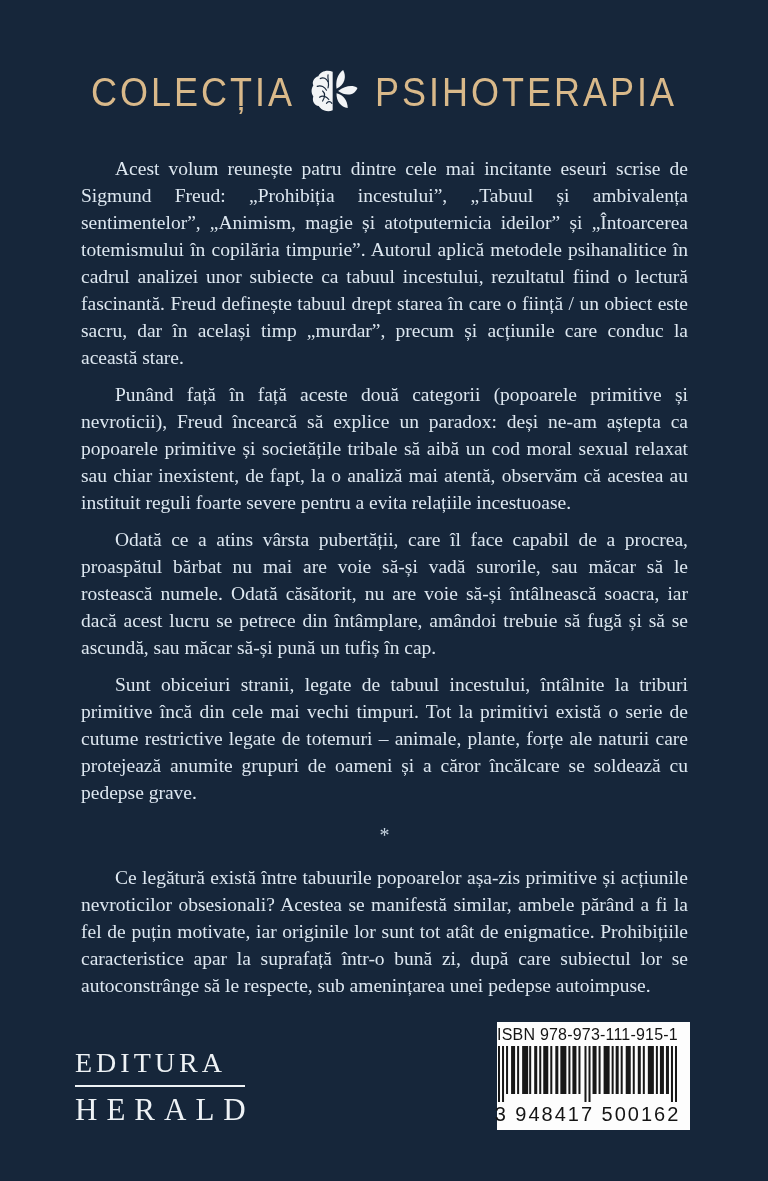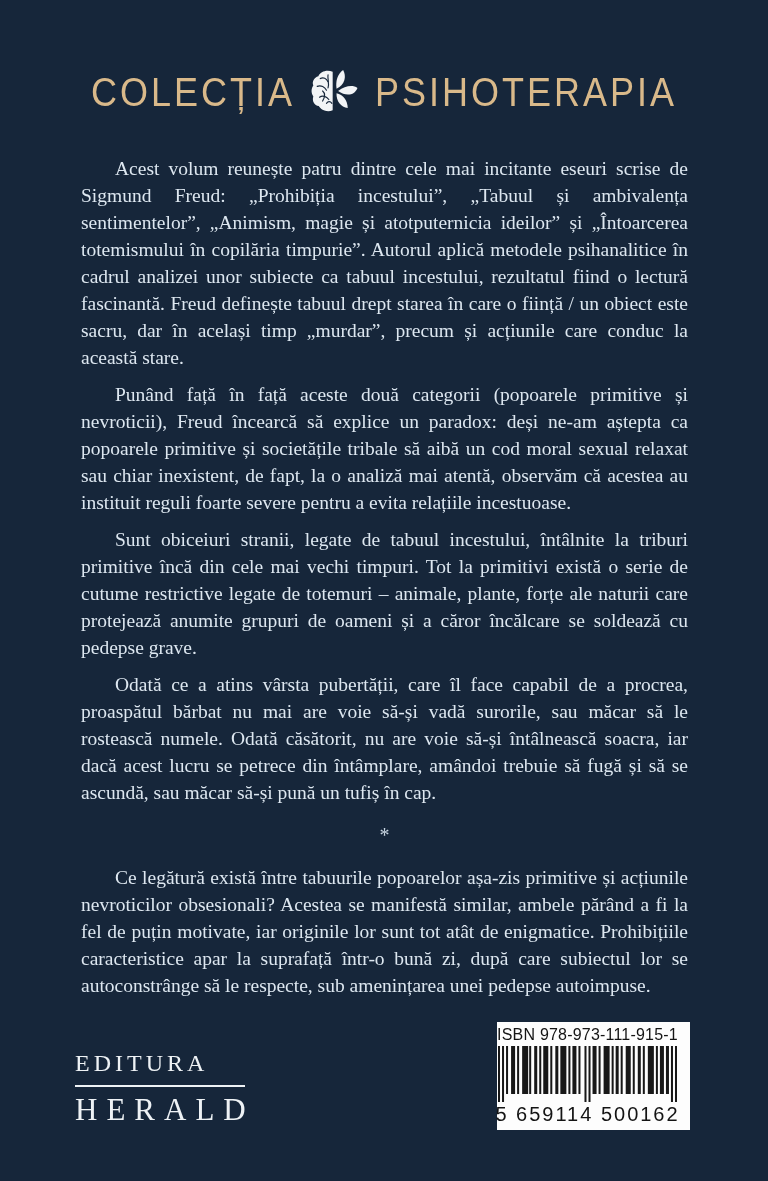--- a/index.html
+++ b/index.html
@@ -38,21 +38,21 @@
     height:38px;display:flex;align-items:center;justify-content:center;
     font-size:20px;color:#c7d4e0;text-indent:0;
   }
   
   .publisher-logo{
     position:absolute;left:75px;top:1046px;width:170px;
     color:#eef2f5;
     font-family:"Liberation Serif", serif;
     text-align:left;
   }
-  .pub-line1{font-size:24px;letter-spacing:4px;line-height:34px;}
+  .pub-line1{font-size:28px;letter-spacing:4px;line-height:34px;}
   .pub-line2{font-size:31px;letter-spacing:9px;line-height:34px;}
   .logo-rule{height:2px;background:#eef2f5;margin:5px 0 6px 0;width:170px;}
   
   .barcode{
     position:absolute;left:497px;top:1022px;width:193px;height:108px;
     background:#fdfdfd;
     box-sizing:border-box;
     padding:3px 19px 4px 7px;
     display:flex;flex-direction:column;align-items:center;
   }
@@ -92,22 +92,22 @@
         <path fill="#f2f4f6" d="M35 28 C44 21 54 19.5 60 24 C56.5 33.5 45.5 35.5 35 28 Z"></path>
         <path fill="#f2f4f6" d="M33 31 C41.5 33 47 40 47.5 50 C38.5 49 32.5 41.5 33 31 Z"></path>
       </svg>
     </span>
     <span class="header-word">PSIHOTERAPIA</span>
   </div>
 
   <div class="blurb">
     <p>Acest volum reunește patru dintre cele mai incitante eseuri scrise de Sigmund Freud: „Prohibiția incestului”, „Tabuul și ambivalența sentimentelor”, „Animism, magie și atotputernicia ideilor” și „Întoarcerea totemismului în copilăria timpurie”. Autorul aplică metodele psihanalitice în cadrul analizei unor subiecte ca tabuul incestului, rezultatul fiind o lectură fascinantă. Freud definește tabuul drept starea în care o ființă / un obiect este sacru, dar în același timp „murdar”, precum și acțiunile care conduc la această stare.</p>
     <p>Punând față în față aceste două categorii (popoarele primitive și nevroticii), Freud încearcă să explice un paradox: deși ne-am aștepta ca popoarele primitive și societățile tribale să aibă un cod moral sexual relaxat sau chiar inexistent, de fapt, la o analiză mai atentă, observăm că acestea au instituit reguli foarte severe pentru a evita relațiile incestuoase.</p>
+    <p>Odată ce a atins vârsta pubertății, care îl face capabil de a procrea, proaspătul bărbat nu mai are voie să-și vadă surorile, sau măcar să le rostească numele. Odată căsătorit, nu are voie să-și întâlnească soacra, iar dacă acest lucru se petrece din întâmplare, amândoi trebuie să fugă și să se ascundă, sau măcar să-și pună un tufiș în cap.</p>
     <p>Sunt obiceiuri stranii, legate de tabuul incestului, întâlnite la triburi primitive încă din cele mai vechi timpuri. Tot la primitivi există o serie de cutume restrictive legate de totemuri – animale, plante, forțe ale naturii care protejează anumite grupuri de oameni și a căror încălcare se soldează cu pedepse grave.</p>
-    <p>Odată ce a atins vârsta pubertății, care îl face capabil de a procrea, proaspătul bărbat nu mai are voie să-și vadă surorile, sau măcar să le rostească numele. Odată căsătorit, nu are voie să-și întâlnească soacra, iar dacă acest lucru se petrece din întâmplare, amândoi trebuie să fugă și să se ascundă, sau măcar să-și pună un tufiș în cap.</p>
     <div class="separator">*</div>
     <p>Ce legătură există între tabuurile popoarelor așa-zis primitive și acțiunile nevroticilor obsesionali? Acestea se manifestă similar, ambele părând a fi la fel de puțin motivate, iar originile lor sunt tot atât de enigmatice. Prohibițiile caracteristice apar la suprafață într-o bună zi, după care subiectul lor se autoconstrânge să le respecte, sub amenințarea unei pedepse autoimpuse.</p>
   </div>
 
   <div class="publisher-logo">
     <div class="pub-line1">EDITURA</div>
     <div class="logo-rule"></div>
     <div class="pub-line2">HERALD</div>
   </div>
 
@@ -149,16 +149,16 @@
           <rect x="144" y="0" width="2" height="48"></rect>
         <rect x="149" y="0" width="6" height="48"></rect>
           <rect x="157" y="0" width="2" height="48"></rect>
         <rect x="161" y="0" width="4" height="48"></rect>
           <rect x="167" y="0" width="3" height="48"></rect>
 
         <rect x="172" y="0" width="2" height="56"></rect>
           <rect x="176" y="0" width="2" height="56"></rect>
       </g>
     </svg>
-    <div class="ean">5 659114 500162</div>
+    <div class="ean">3 948417 500162</div>
   </div>
 
 </div>
 
 </body></html>

